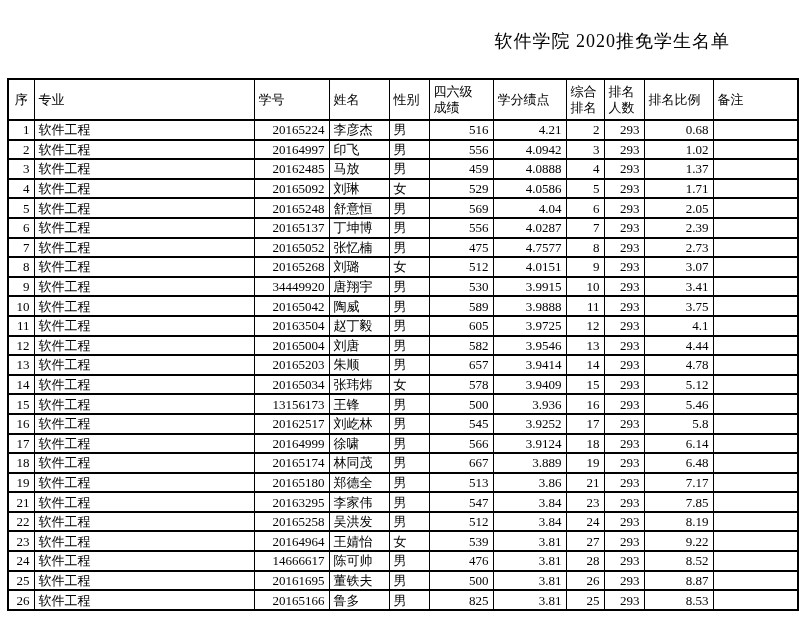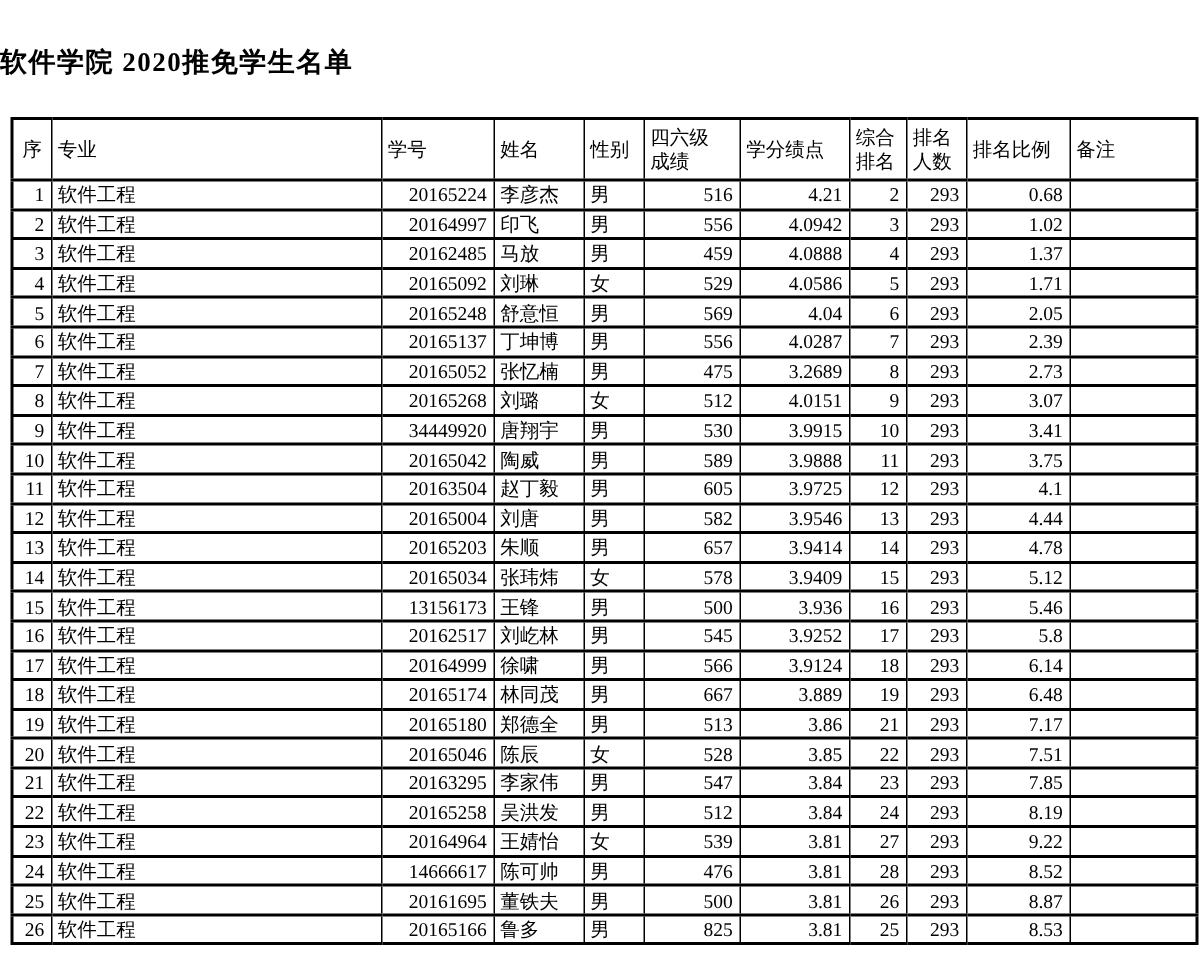--- a/index.html
+++ b/index.html
@@ -13,23 +13,23 @@
     position: relative;
     overflow: hidden;
     font-family: "Liberation Serif", "DejaVu Serif", serif;
     color: #000;
   }
   .doc-title {
     position: absolute;
     top: 29px;
     left: 0;
     width: 730px;            
-    text-align: left;
+    text-align: right;
     font-size: 18px;
-    font-weight: bold;
+    font-weight: normal;
     letter-spacing: 1px;
     white-space: pre;
   }
   table.roster {
     position: absolute;
     left: 7px;
     top: 78px;
     width: 790px;
     border-collapse: collapse;
     table-layout: fixed;
@@ -217,21 +217,21 @@
         <td>2.39</td>
         <td></td>
       </tr>
       <tr>
         <td>7</td>
         <td>软件工程</td>
         <td>20165052</td>
         <td>张忆楠</td>
         <td>男</td>
         <td>475</td>
-        <td>3.2689</td>
+        <td>4.7577</td>
         <td>8</td>
         <td>293</td>
         <td>2.73</td>
         <td></td>
       </tr>
       <tr>
         <td>8</td>
         <td>软件工程</td>
         <td>20165268</td>
         <td>刘璐</td>
@@ -380,33 +380,20 @@
         <td>郑德全</td>
         <td>男</td>
         <td>513</td>
         <td>3.86</td>
         <td>21</td>
         <td>293</td>
         <td>7.17</td>
         <td></td>
       </tr>
       <tr>
-        <td>20</td>
-        <td>软件工程</td>
-        <td>20165046</td>
-        <td>陈辰</td>
-        <td>女</td>
-        <td>528</td>
-        <td>3.85</td>
-        <td>22</td>
-        <td>293</td>
-        <td>7.51</td>
-        <td></td>
-      </tr>
-      <tr>
         <td>21</td>
         <td>软件工程</td>
         <td>20163295</td>
         <td>李家伟</td>
         <td>男</td>
         <td>547</td>
         <td>3.84</td>
         <td>23</td>
         <td>293</td>
         <td>7.85</td>

